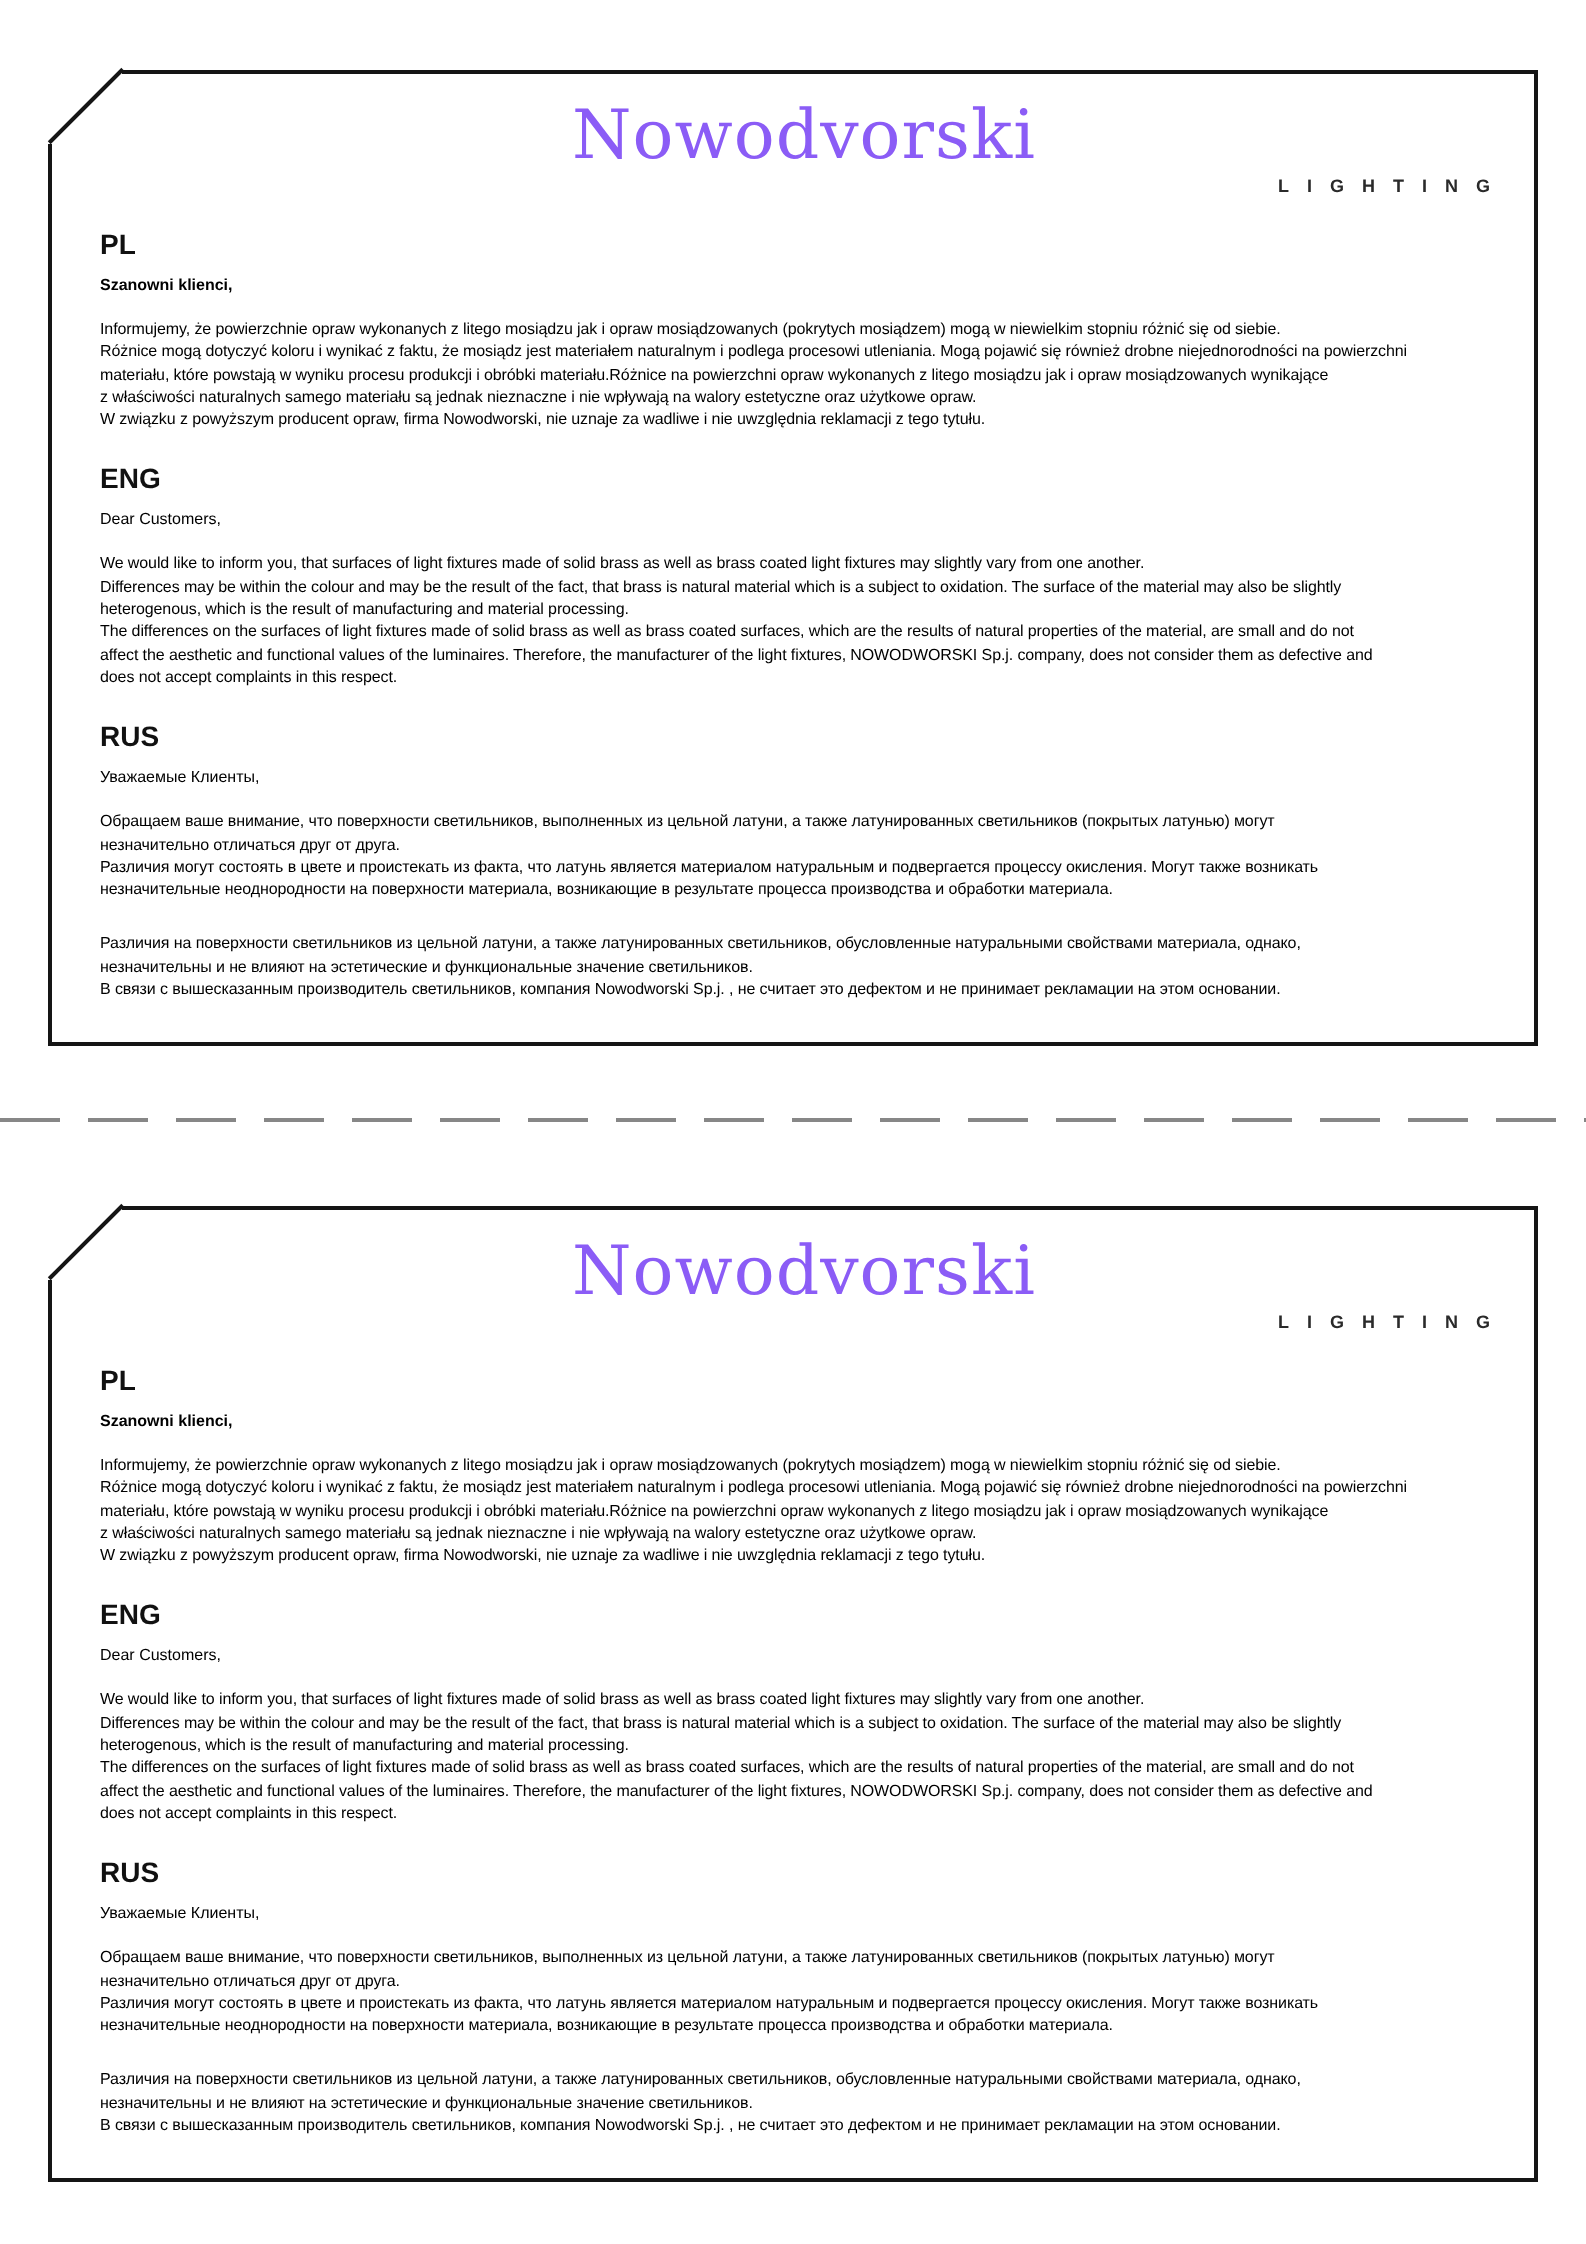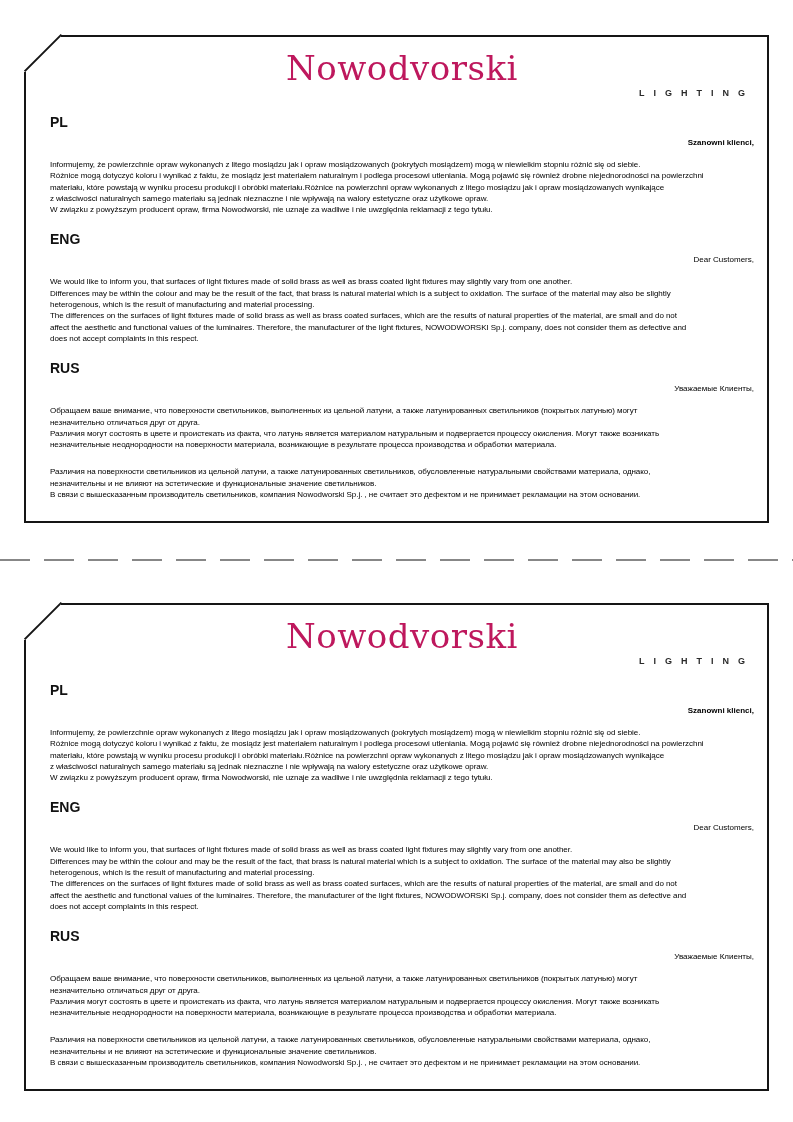--- a/index.html
+++ b/index.html
@@ -43,21 +43,21 @@
 
   .inner { padding: 11px 13px 0 24px; position: relative; }
 
   .brand {
     text-align: center;
     font-family: "DejaVu Serif", serif;
     font-weight: 400;
     font-size: 34px;
     line-height: 40px;
     letter-spacing: 0.5px;
-    color: #be185d;
+    color: #8b5cf6;
   }
   .brand-sub {
     text-align: right;
     font-size: 9px;
     line-height: 10px;
     font-weight: bold;
     letter-spacing: 9px;
     padding-left: 9px;
     color: #2a2a2a;
   }
@@ -67,21 +67,20 @@
     font-size: 14px;
     line-height: 20px;
     font-weight: bold;
     margin: 0 0 5px 0;
     color: #111;
   }
   .greeting {
     font-size: 8px;
     line-height: 11px;
     margin: 0 0 11px 0;
-    text-align: right;
   }
   .greeting.bold { font-weight: bold; }
   .para {
     font-size: 8px;
     line-height: 11.3px;
     white-space: pre-line;
     letter-spacing: -0.05px;
   }
   .para + .para { margin-top: 16px; }
 

